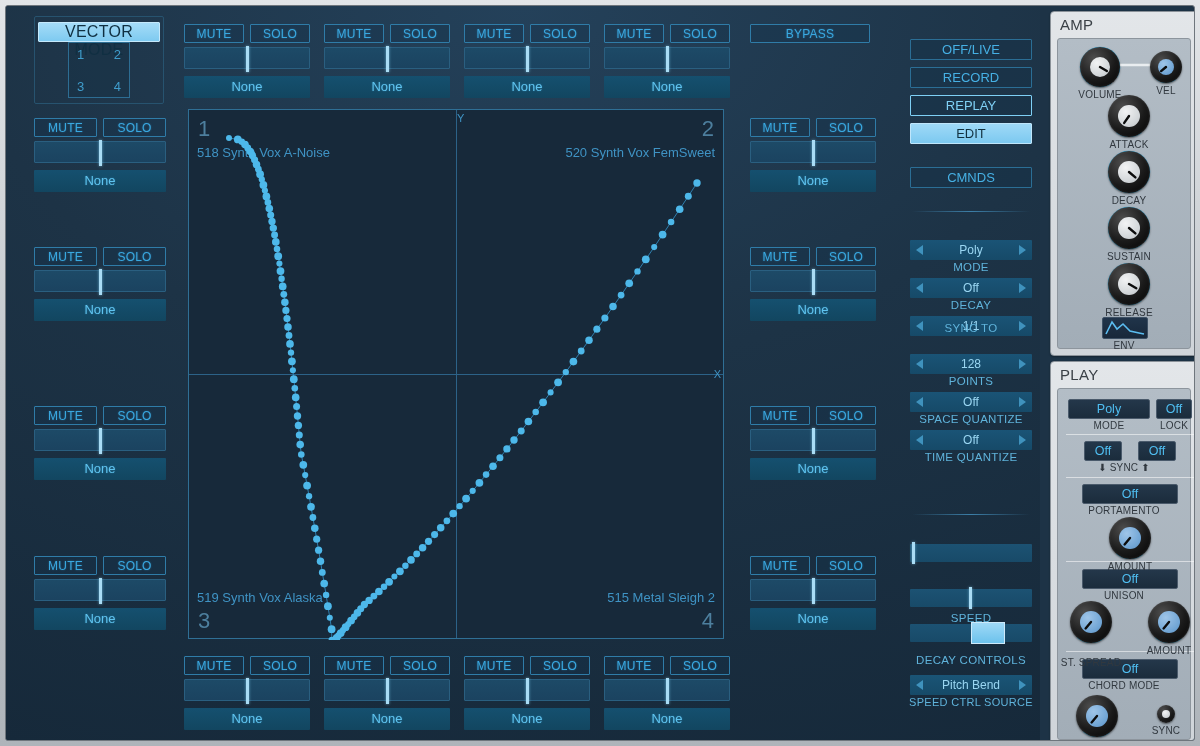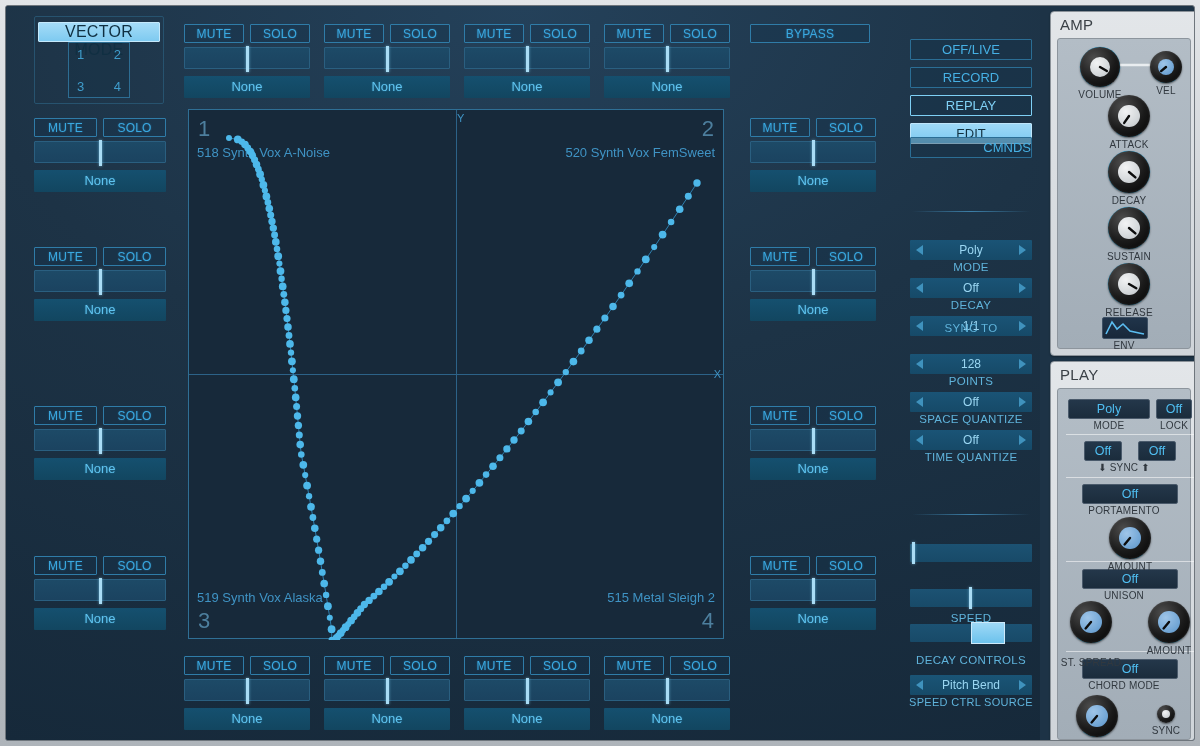--- a/index.html
+++ b/index.html
@@ -457,21 +457,21 @@
           <circle cx="508.0" cy="73.0" r="3.69" fill="#4db8ea"></circle>
         </svg>
   </div>
 
   <div id="ctrl-col">
     <div id="transport">
           <div class="mode-btn" style="top: 33px;">OFF/LIVE</div>
           <div class="mode-btn" style="top: 61px;">RECORD</div>
           <div class="mode-btn sel-border" style="top: 89px;">REPLAY</div>
           <div class="mode-btn active" style="top: 117px;">EDIT</div>
-          <div class="mode-btn" style="top: 131px; text-align: right;">CMNDS</div>
+          <div class="mode-btn" style="top: 161px;">CMNDS</div>
         </div>
     <div class="divider" style="top:205px;"></div>
     <div id="stepper-list">
           <div>
             <div class="stepper" style="top:234px">
               <div class="arrow l"></div>
               <div class="val">Poly</div>
               <div class="arrow r"></div>
             </div>
             <div class="step-label" style="top:255px">MODE</div>

